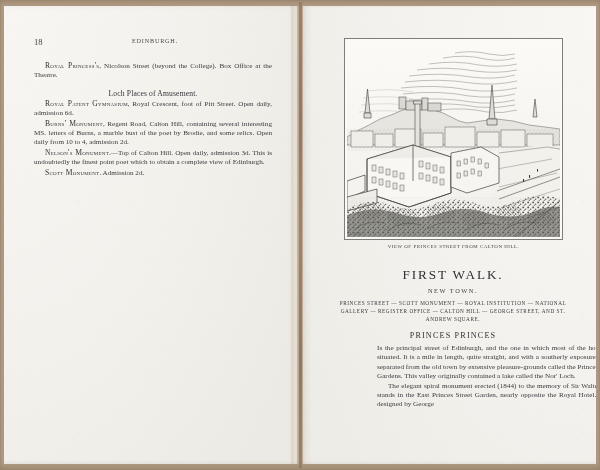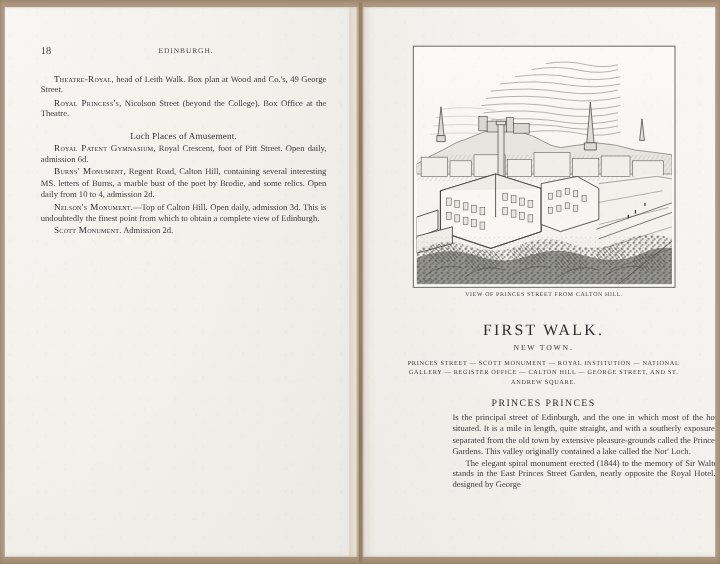--- a/index.html
+++ b/index.html
@@ -97,21 +97,21 @@
   }
   .running-head {
     position: absolute;
     top: 31px;
     left: 30px;
     width: 238px;
     font-size: 6.2px;
     letter-spacing: .8px;
     color: #4d4c4c;
     display: flex;
-    align-items: center;
+    align-items: flex-start;
   }
   .folio {
     font-size: 8.6px;
     letter-spacing: 0;
     color: #3f3e3e;
     width: 44px;
     font-variant: normal;
   }
   .head-title {
     flex: 1;
@@ -247,40 +247,37 @@
   <div class="leaf verso">
 
     <div class="running-head">
       <span class="folio">18</span>
       <span class="head-title">EDINBURGH.</span>
     </div>
 
     <div class="col" id="verso-col">
 
       <div class="block">
-        <p class="body">
-          <span class="sc">Theatre-Royal</span><span>, head of Leith Walk.  Box plan at Wood and Co.'s, 49 George Street.</span>
-        </p>
         <p class="body">
           <span class="sc">Royal Princess's</span><span>, Nicolson Street (beyond the College). Box Office at the Theatre.</span>
         </p>
       </div>
 
       <div class="gap"></div>
 
       <div class="block">
         <div class="sec-head">Loch Places of Amusement.</div>
         <p class="body">
           <span class="sc">Royal Patent Gymnasium</span><span>, Royal Crescent, foot of Pitt Street.  Open daily, admission 6d.</span>
         </p>
         <p class="body">
           <span class="sc">Burns' Monument</span><span>, Regent Road, Calton Hill, containing several interesting MS. letters of Burns, a marble bust of the poet by Brodie, and some relics.  Open daily from 10 to 4, admission 2d.</span>
         </p>
         <p class="body">
-          <span class="sc">Nelson's Monument</span><span>.—Top of Calton Hill.  Open daily, admission 3d.  This is undoubtedly the finest point from which to obtain a complete view of Edinburgh.</span>
+          <span class="sc">Nelson's Monument</span><span>.—Top of Calton Hill.  Open daily, admission 3d.  This is undoubtedly the finest point poet which to obtain a complete view of Edinburgh.</span>
         </p>
         <p class="body">
           <span class="sc">Scott Monument</span><span>.  Admission 2d.</span>
         </p>
       </div>
 
     </div>
     <div class="paper-grain"></div>
   </div>
 

